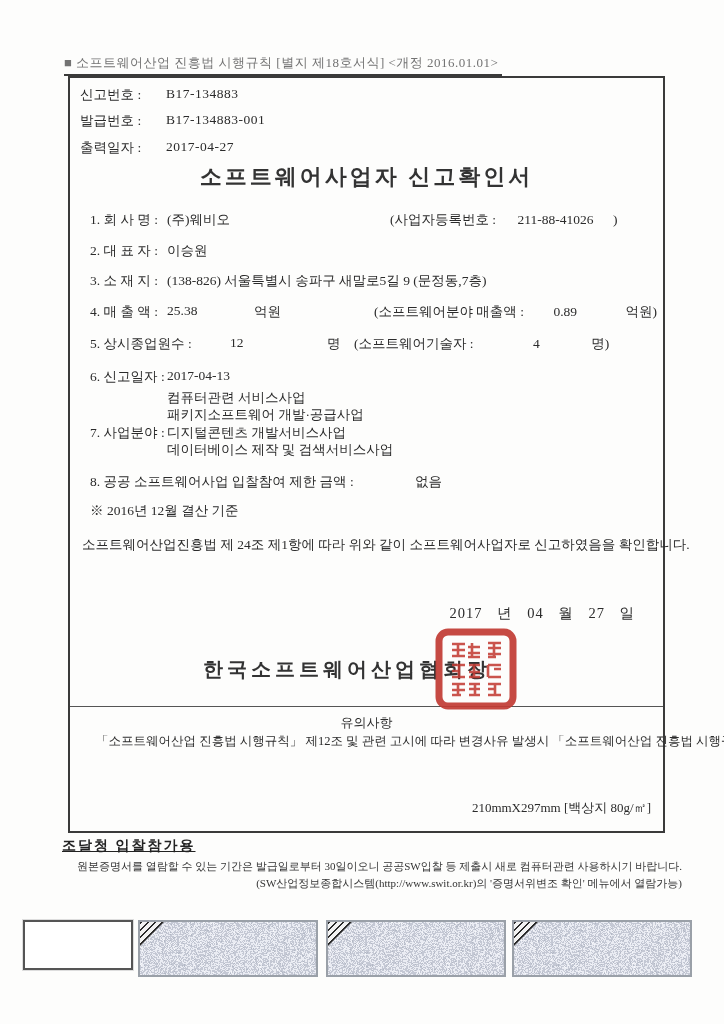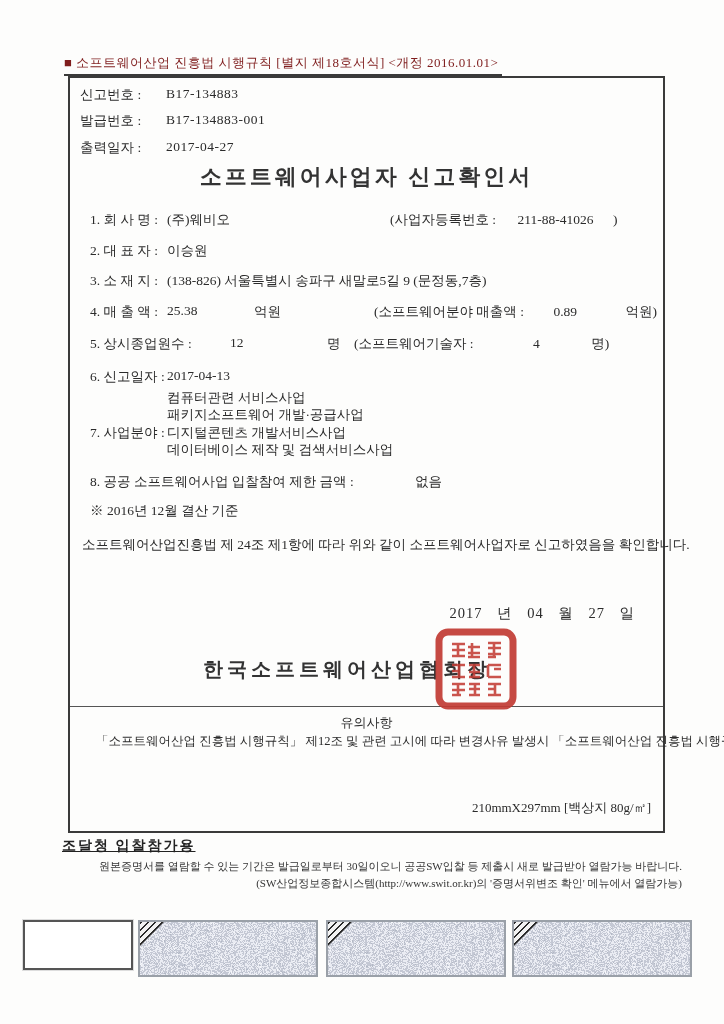--- a/index.html
+++ b/index.html
@@ -6,21 +6,21 @@
   .page{
     position:relative;width:724px;height:1024px;margin:0 auto;
     background:#fdfdfc;overflow:hidden;
     font-family:"Liberation Serif","DejaVu Serif",serif;
     color:#2b2b2b;
   }
   .abs{position:absolute;}
   
   .form-ref{
     left:64px;top:54px;font-size:13px;letter-spacing:.5px;
-    border-bottom:2px solid #3a3a3a;padding:0 4px 2px 0;color:#7f1d1d;
+    border-bottom:2px solid #3a3a3a;padding:0 4px 2px 0;color:#737373;
   }
   
   .main-box{
     left:68px;top:76px;width:597px;height:757px;
     border:2px solid #3a3a3a;box-sizing:border-box;
   }
   .main-box .abs{white-space:nowrap;}
   .meta-row{font-size:13.5px;height:18px;}
   .meta-label{position:absolute;left:10px;}
   .meta-value{position:absolute;left:96px;letter-spacing:.5px;}
@@ -204,21 +204,21 @@
 
     <div class="abs notice-title">유의사항</div>
     <div class="abs notice-body">「소프트웨어산업 진흥법 시행규칙」 제12조 및 관련 고시에 따라 변경사유 발생시 「소프트웨어산업 진흥법 시행규칙」 별지 제17호 서식에 변경 사항을 기재하여 지체 없이 변경 신고를 하여야 하며, 확인기준을 벗어나는 경우 확인서의 효력은 상실됩니다.</div>
 
     <div class="abs paper-note">210mmX297mm [백상지 80g/㎡]</div>
   </div>
 
   <div class="abs procurement">조달청 입찰참가용</div>
 
   <div class="abs footnotes">
-    <div>원본증명서를 열람할 수 있는 기간은 발급일로부터 30일이오니 공공SW입찰 등 제출시 새로 발급받아 열람가능 바랍니다.</div>
+    <div>원본증명서를 열람할 수 있는 기간은 발급일로부터 30일이오니 공공SW입찰 등 제출시 새로 컴퓨터관련 사용하시기 바랍니다.</div>
     <div>(SW산업정보종합시스템(http://www.swit.or.kr)의 '증명서위변조 확인' 메뉴에서 열람가능)</div>
   </div>
 
   <div class="abs sig-box"></div>
 
   <div class="abs barcode bc1">
     <div class="bc-corner"></div>
     <svg>
         <rect width="100%" height="100%" filter="url(#bc-noise)"></rect>
       </svg>

